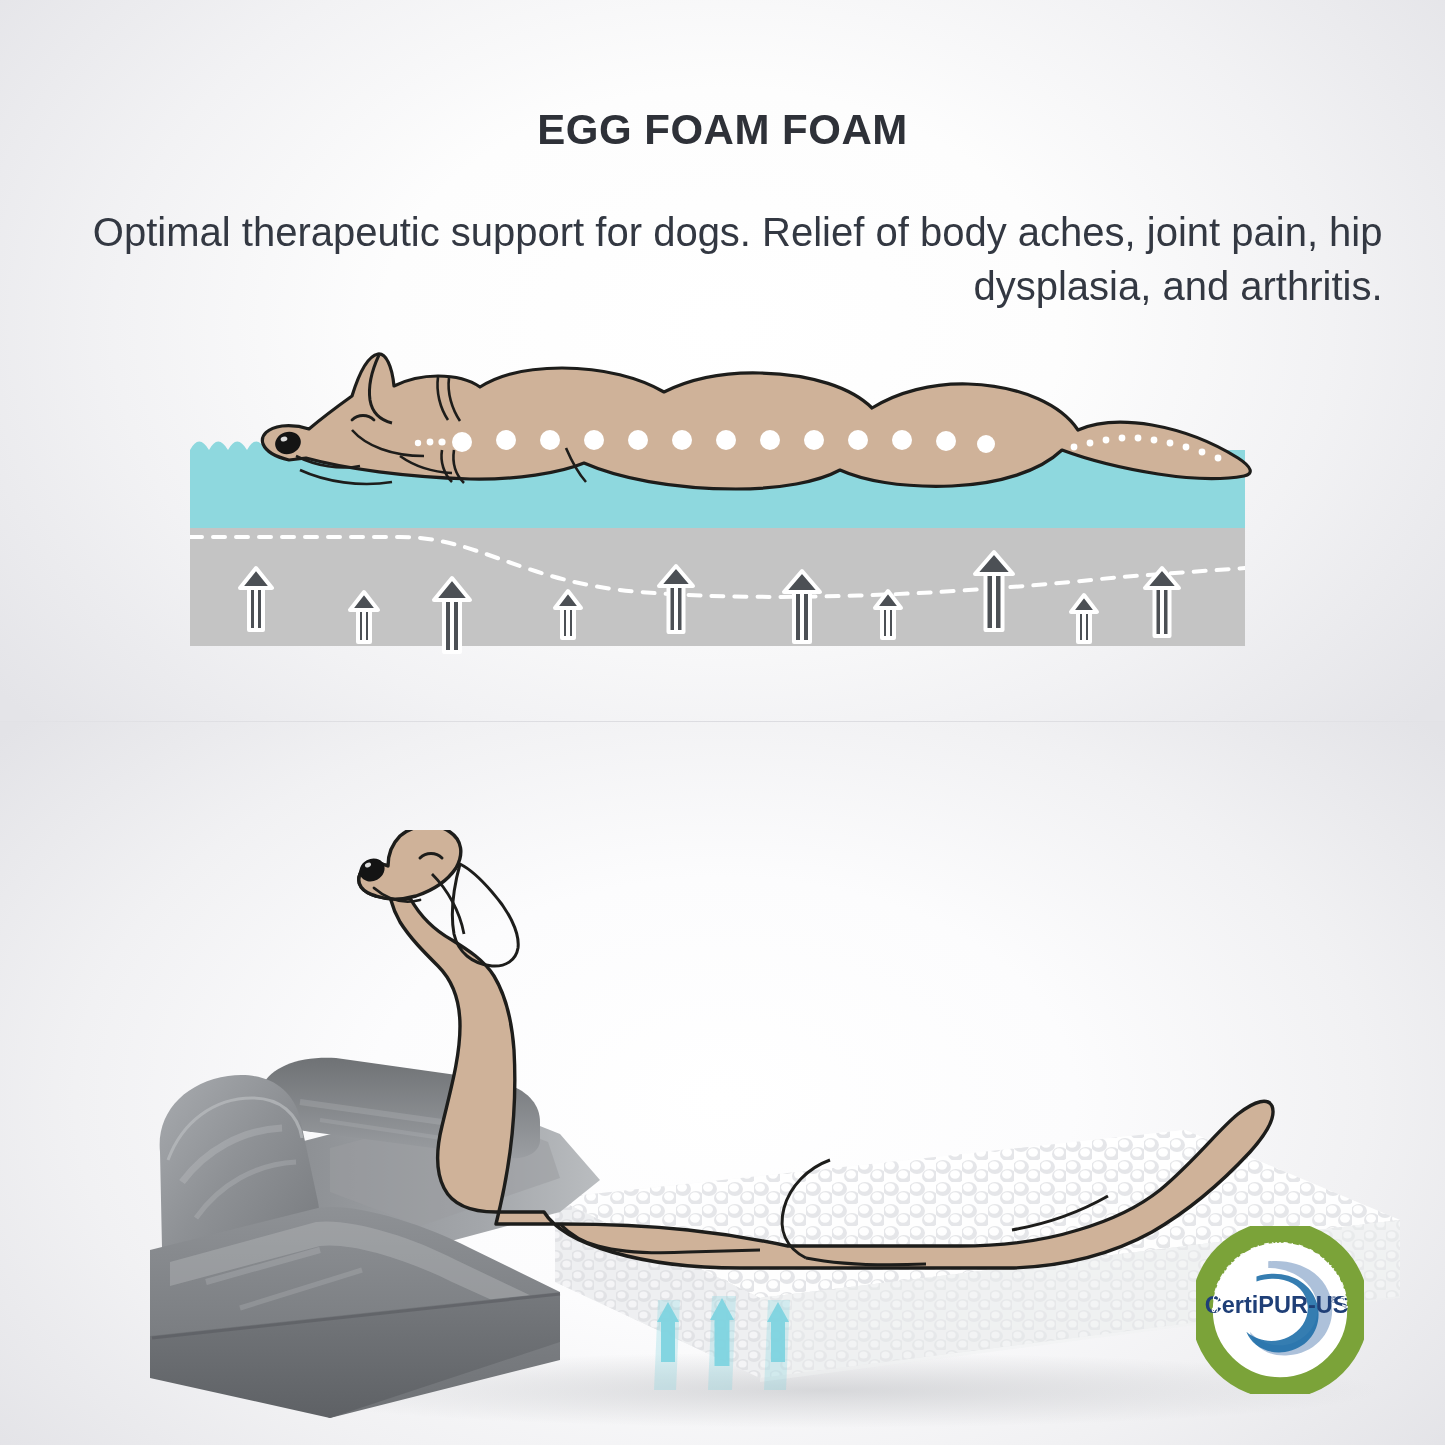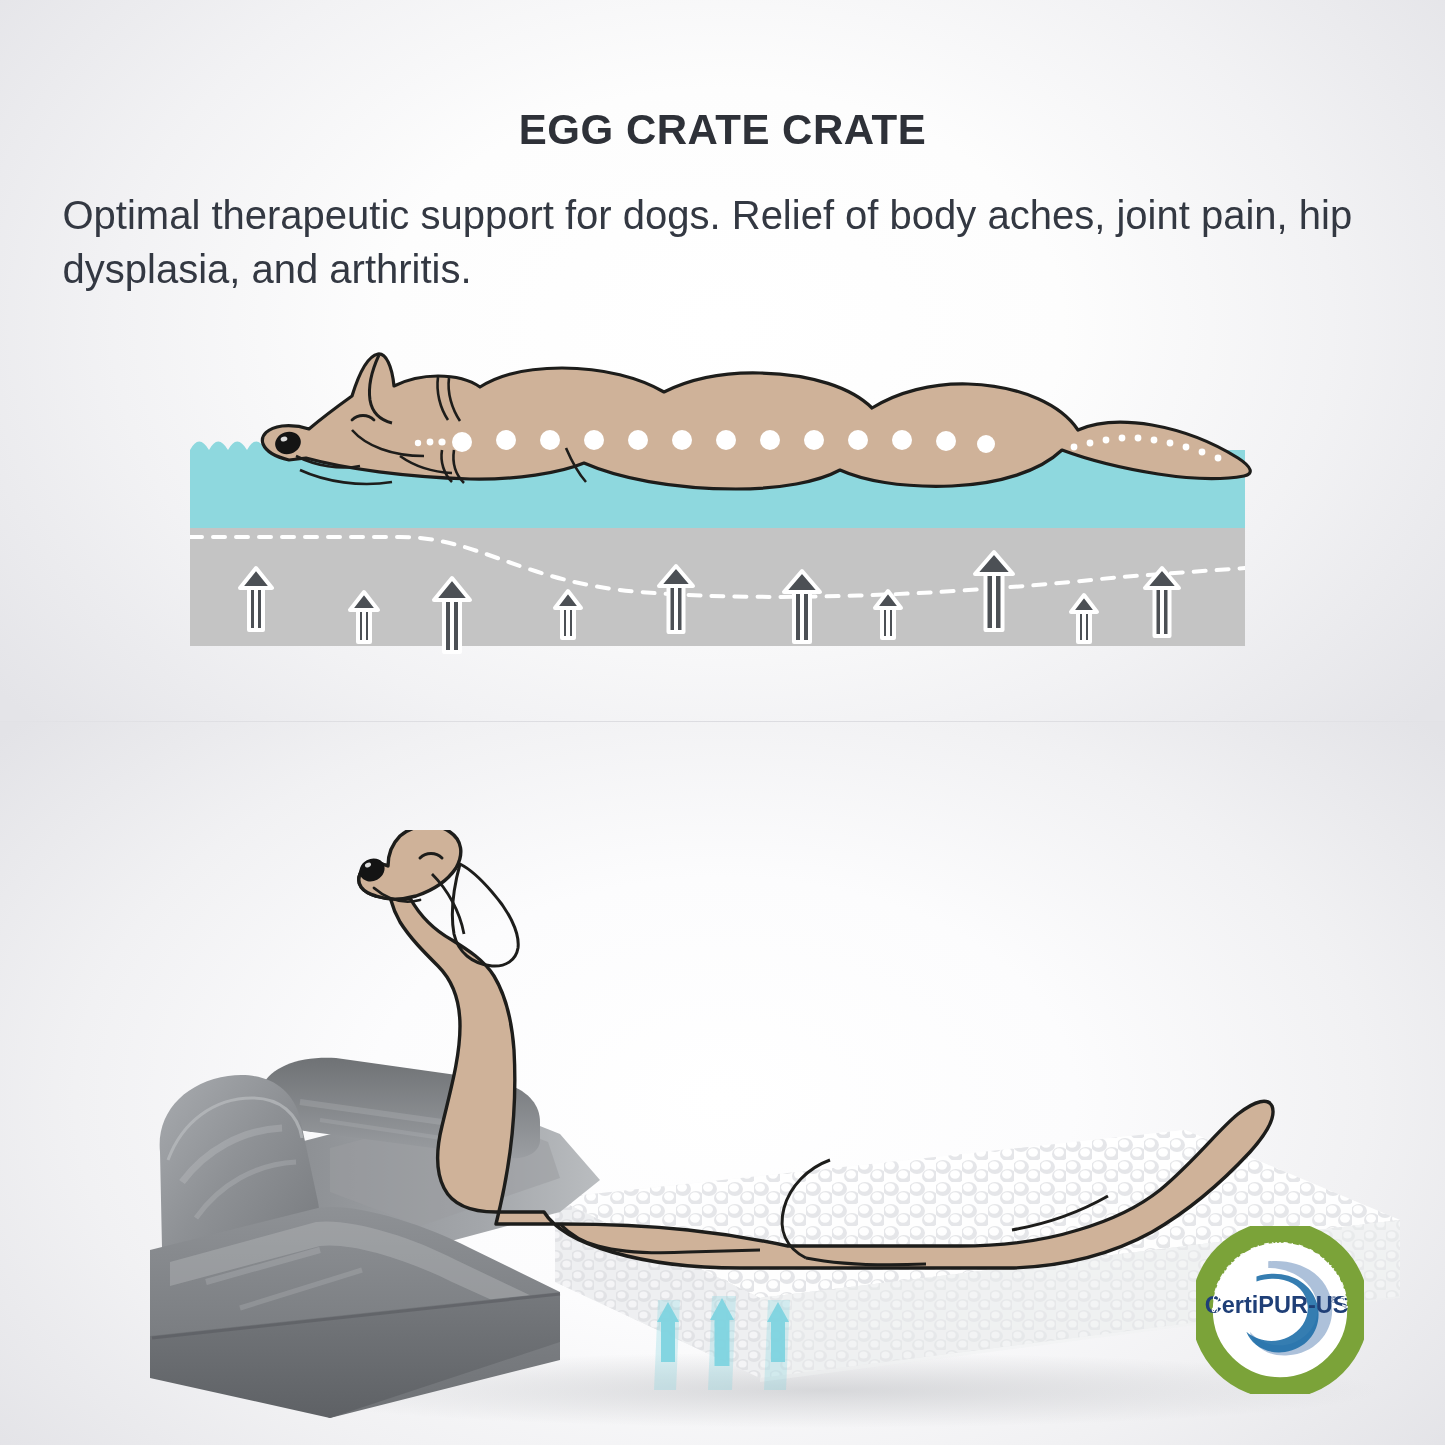--- a/index.html
+++ b/index.html
@@ -29,38 +29,38 @@
     opacity:.85;
   }
 
   
   .title{
     position:absolute;left:0;width:1445px;text-align:center;
     color:#2e3138;font-weight:700;letter-spacing:.5px;
   }
   #title-top{top:78px;font-size:42px;}
   #subtitle{
-    position:absolute;top:148px;left:50%;transform:translateX(-50%);
-    width:1320px;text-align:left;
+    position:absolute;top:165px;left:50%;transform:translateX(-50%);
+    width:1320px;text-align:right;
     color:#333842;font-size:40px;line-height:1.36;font-weight:400;
   }
 
   
   .art{position:absolute;display:block;}
   #art-top{left:0;top:330px;width:1445px;height:360px;}
   #art-bottom{left:0;top:830px;width:1445px;height:600px;}
 </style>
 </head>
 <body>
 
 <div class="page">
 
   <section class="panel" id="panel-top">
 
-    <h1 class="title" id="title-top">EGG CRATE CRATE</h1>
+    <h1 class="title" id="title-top">EGG FOAM FOAM</h1>
 
     <p id="subtitle">Optimal therapeutic support for dogs. Relief of body aches, joint pain, hip dysplasia, and arthritis.</p>
   </section>
 
   <svg class="art" id="art-top" viewBox="0 0 1445 360" xmlns="http://www.w3.org/2000/svg">
     <defs>
       <clipPath id="clipTopFoam">
         <rect x="190" y="0" width="1055" height="360"></rect>
       </clipPath>
     </defs>

